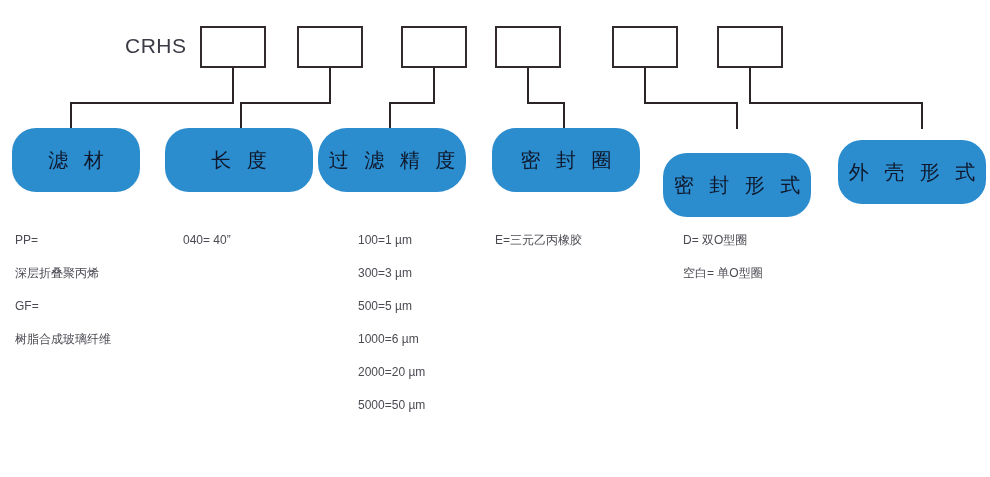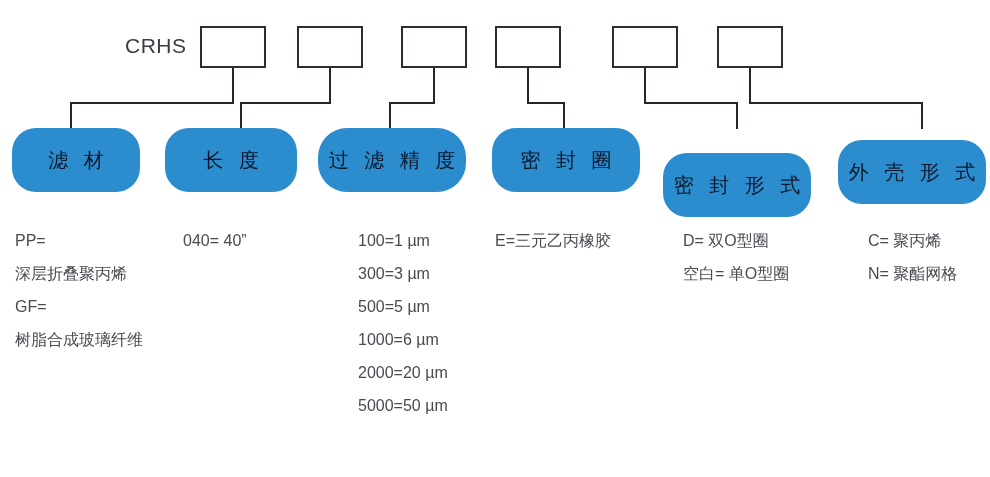--- a/index.html
+++ b/index.html
@@ -60,21 +60,21 @@
     white-space: nowrap;
   }
 
   
   .legend {
     position: absolute;
     display: flex;
     flex-direction: column;
   }
   .legend-item {
-    font-size: 16px;
+    font-size: 12px;
     line-height: 33px;
     color: #4a4a52;
     white-space: nowrap;
   }
 </style>
 </head>
 <body>
 
 <div id="canvas">
 
@@ -107,21 +107,21 @@
   <div class="ln-h" style="left:644px; top:102px; width:94px;"></div>
   <div class="ln-v" style="left:736px; top:102px; height:27px;"></div>
 
   <div class="ln-v" style="left:749px; top:68px;  height:36px;"></div>
   <div class="ln-h" style="left:749px; top:102px; width:174px;"></div>
   <div class="ln-v" style="left:921px; top:102px; height:27px;"></div>
 
   <div class="pill" style="left:12px;  top:128px; width:128px;">
     <span>滤  材</span>
   </div>
-  <div class="pill" style="left:165px; top:128px; width:132px;">
+  <div class="pill" style="left:165px; top:128px; width:148px;">
     <span>长  度</span>
   </div>
   <div class="pill" style="left:318px; top:128px; width:148px;border-radius:29px;">
     <span>过 滤 精 度</span>
   </div>
   <div class="pill" style="left:492px; top:128px; width:148px;">
     <span>密 封 圈</span>
   </div>
   <div class="pill" style="left:663px; top:128px; width:148px;margin-top:25px;">
     <span>密 封 形 式</span>
@@ -152,18 +152,14 @@
 
   <div class="legend" style="left:495px; top:224px;">
     <div class="legend-item">E=三元乙丙橡胶</div>
   </div>
 
   <div class="legend" style="left:683px; top:224px;justify-content:space-between;">
     <div class="legend-item">D= 双O型圈</div>
     <div class="legend-item">空白= 单O型圈</div>
   </div>
 
-  <div class="legend" style="left:868px; top:224px;">
-    <div class="legend-item">C= 聚丙烯</div>
-    <div class="legend-item">N= 聚酯网格</div>
-  </div>
 
 </div>
 
 </body></html>

